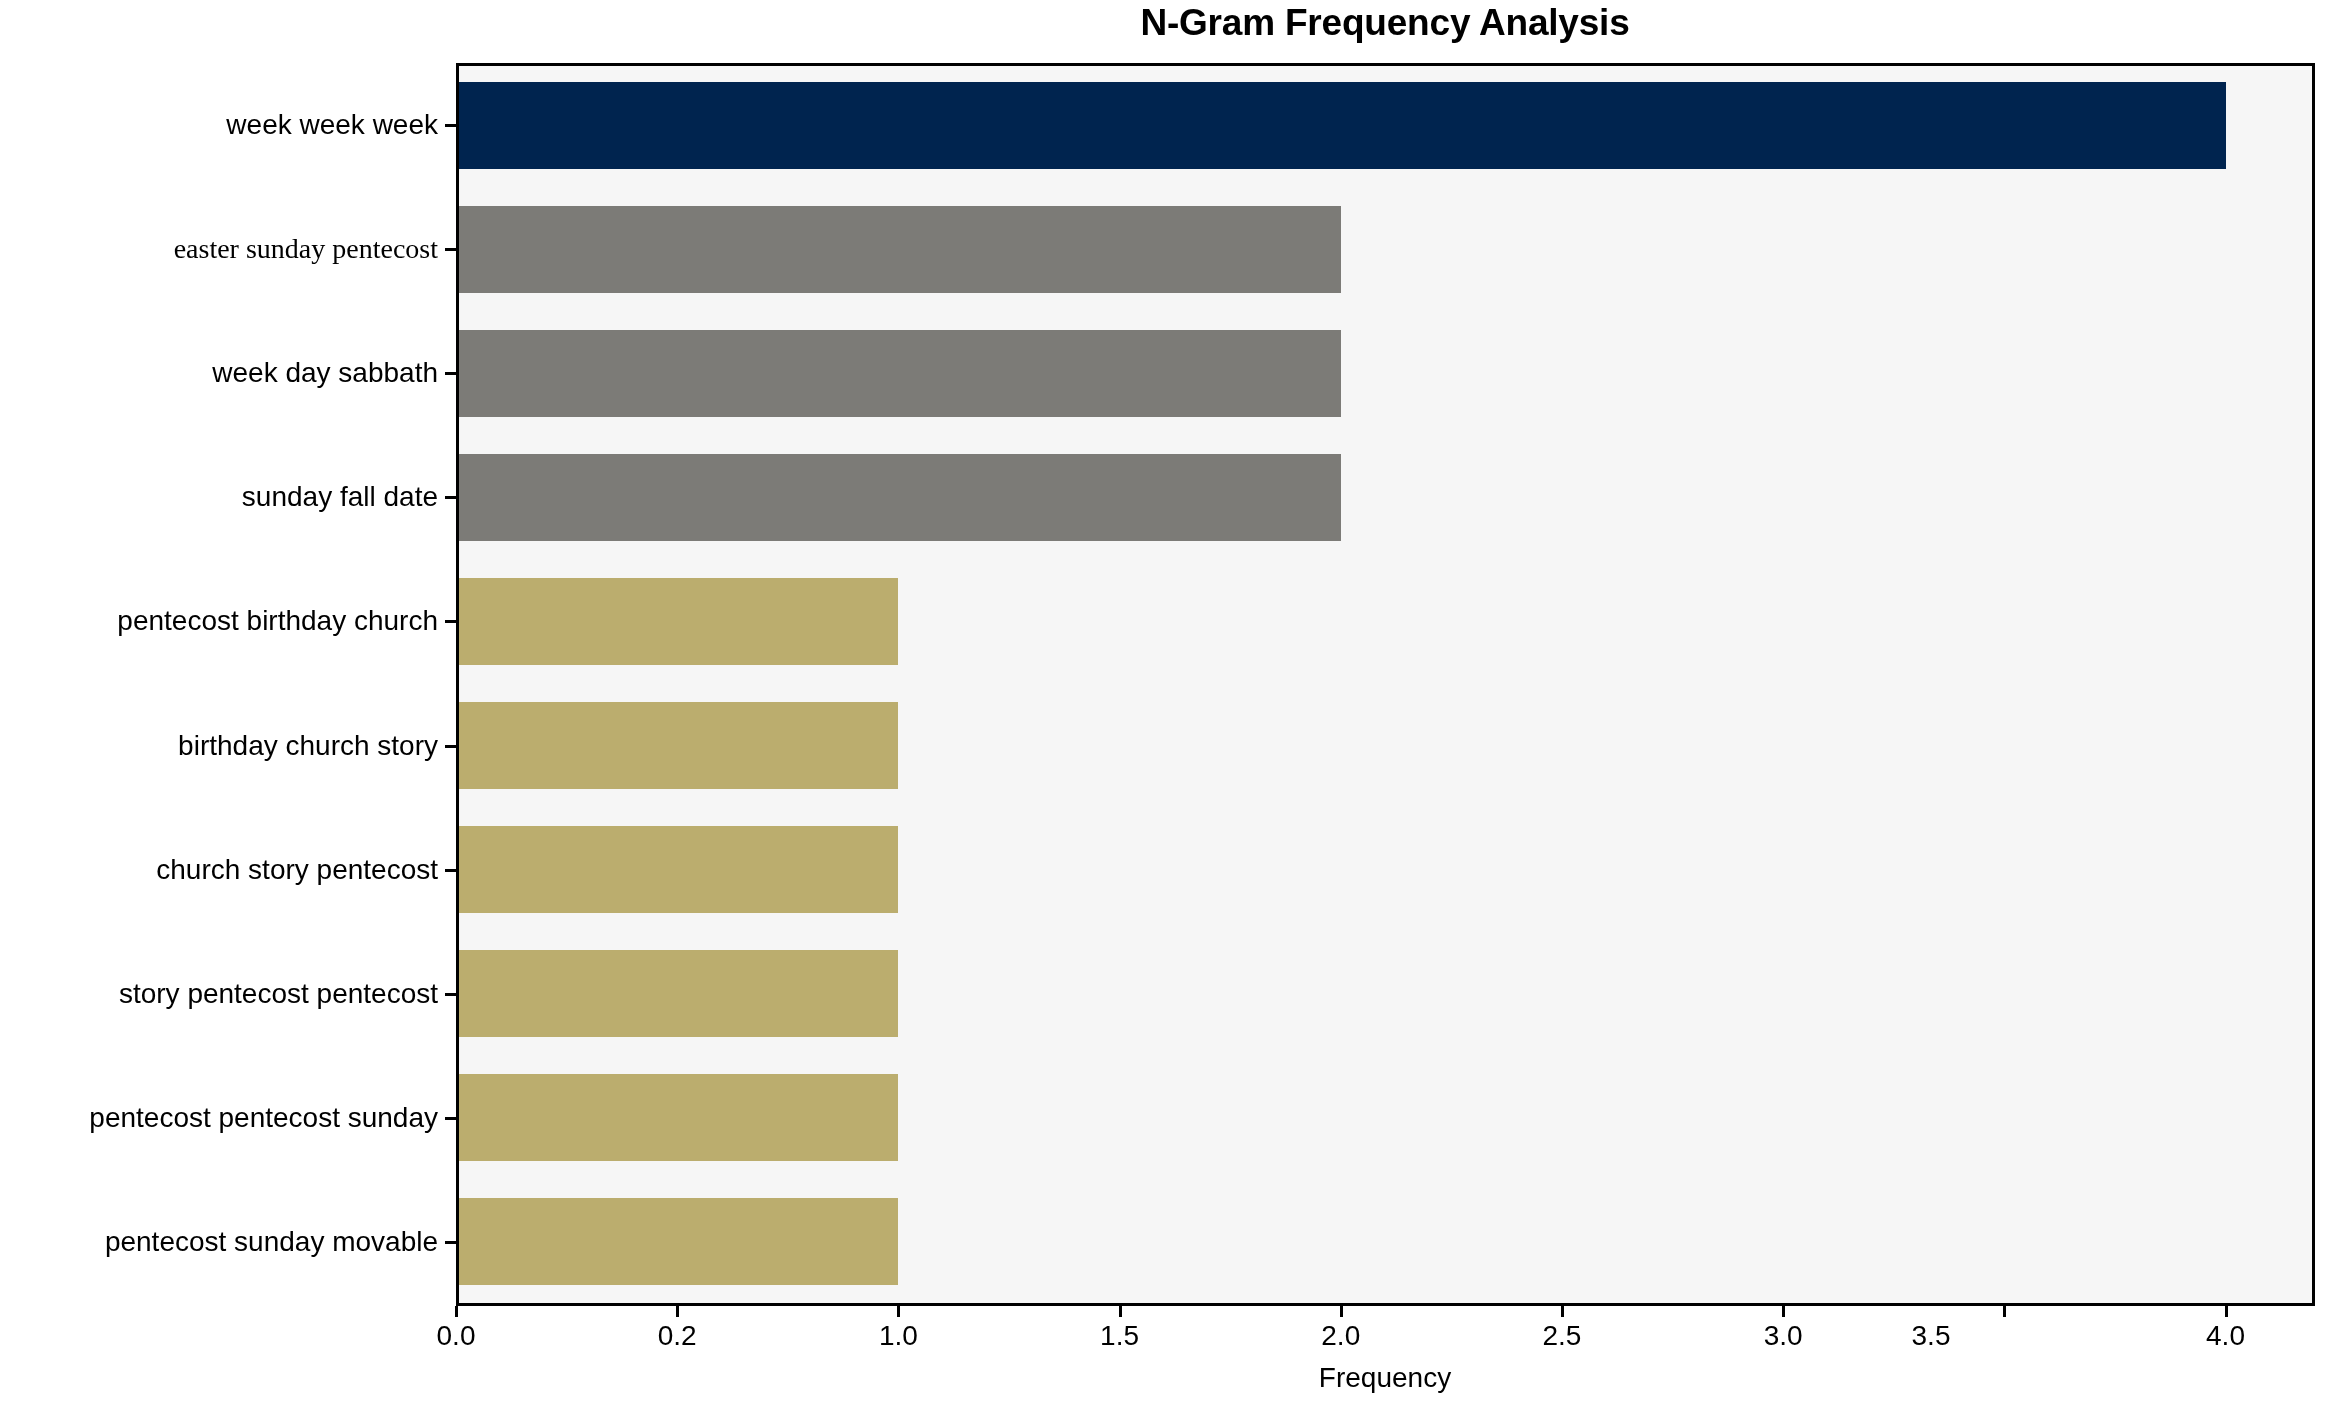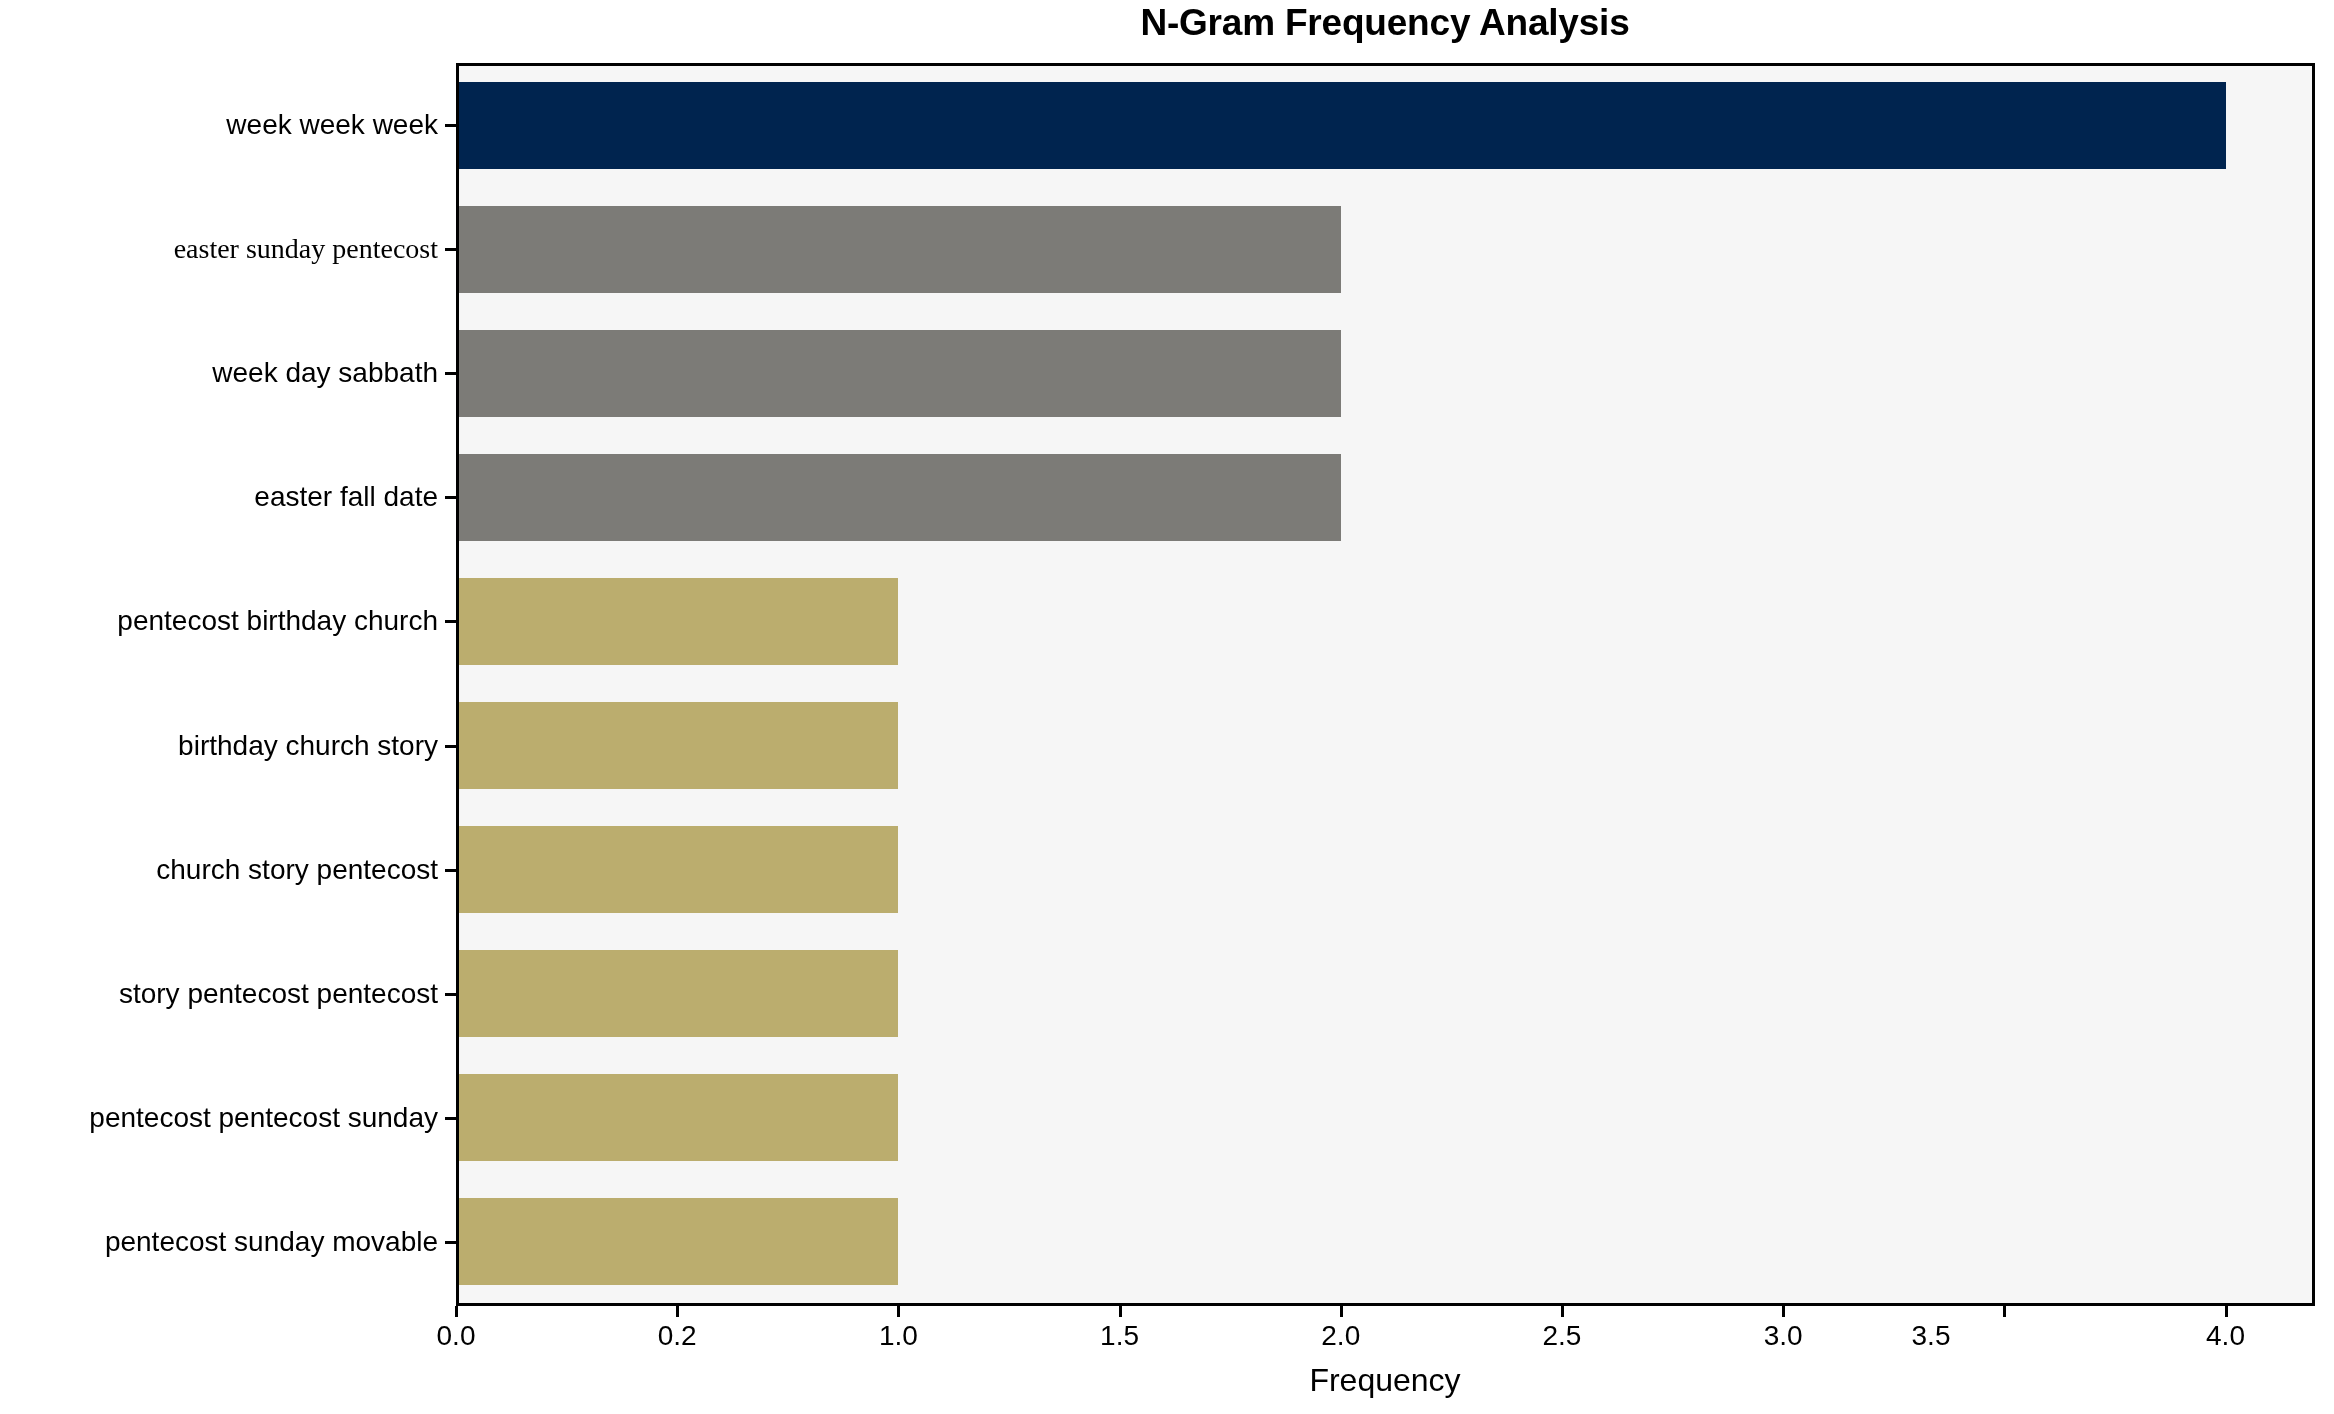--- a/index.html
+++ b/index.html
@@ -93,21 +93,21 @@
     transform: translateX(-50%);
     line-height: 1;
   }
 
   #xlabel {
     position: absolute;
     left: 456px;
     top: 1362px;
     width: 1858px;
     text-align: center;
-    font-size: 32px;
+    font-size: 28px;
     color: #000000;
     white-space: nowrap;
   }
 </style>
 </head>
 <body>
 
 <div id="figure">
 
   <div id="chart-title">N-Gram Frequency Analysis</div>
@@ -133,21 +133,21 @@
   <div class="spine" id="spine-right"></div>
 
   <div id="yaxis-layer">
       <div class="ytick-mark" style="top: 124.05px;"></div>
       <div class="ytick-label" style="top: 125.05px;">week week week</div>
       <div class="ytick-mark" style="top: 248.15px;"></div>
       <div class="ytick-label" style="top: 249.15px; font-family: Liberation Serif, serif;">easter sunday pentecost</div>
       <div class="ytick-mark" style="top: 372.25px;"></div>
       <div class="ytick-label" style="top: 373.25px;">week day sabbath</div>
       <div class="ytick-mark" style="top: 496.35px;"></div>
-      <div class="ytick-label" style="top: 497.35px;">easter fall date</div>
+      <div class="ytick-label" style="top: 497.35px;">sunday fall date</div>
       <div class="ytick-mark" style="top: 620.45px;"></div>
       <div class="ytick-label" style="top: 621.45px;">pentecost birthday church</div>
       <div class="ytick-mark" style="top: 744.55px;"></div>
       <div class="ytick-label" style="top: 745.55px;">birthday church story</div>
       <div class="ytick-mark" style="top: 868.65px;"></div>
       <div class="ytick-label" style="top: 869.65px;">church story pentecost</div>
       <div class="ytick-mark" style="top: 992.75px;"></div>
       <div class="ytick-label" style="top: 993.75px;">story pentecost pentecost</div>
       <div class="ytick-mark" style="top: 1116.85px;"></div>
       <div class="ytick-label" style="top: 1117.85px;">pentecost pentecost sunday</div>

